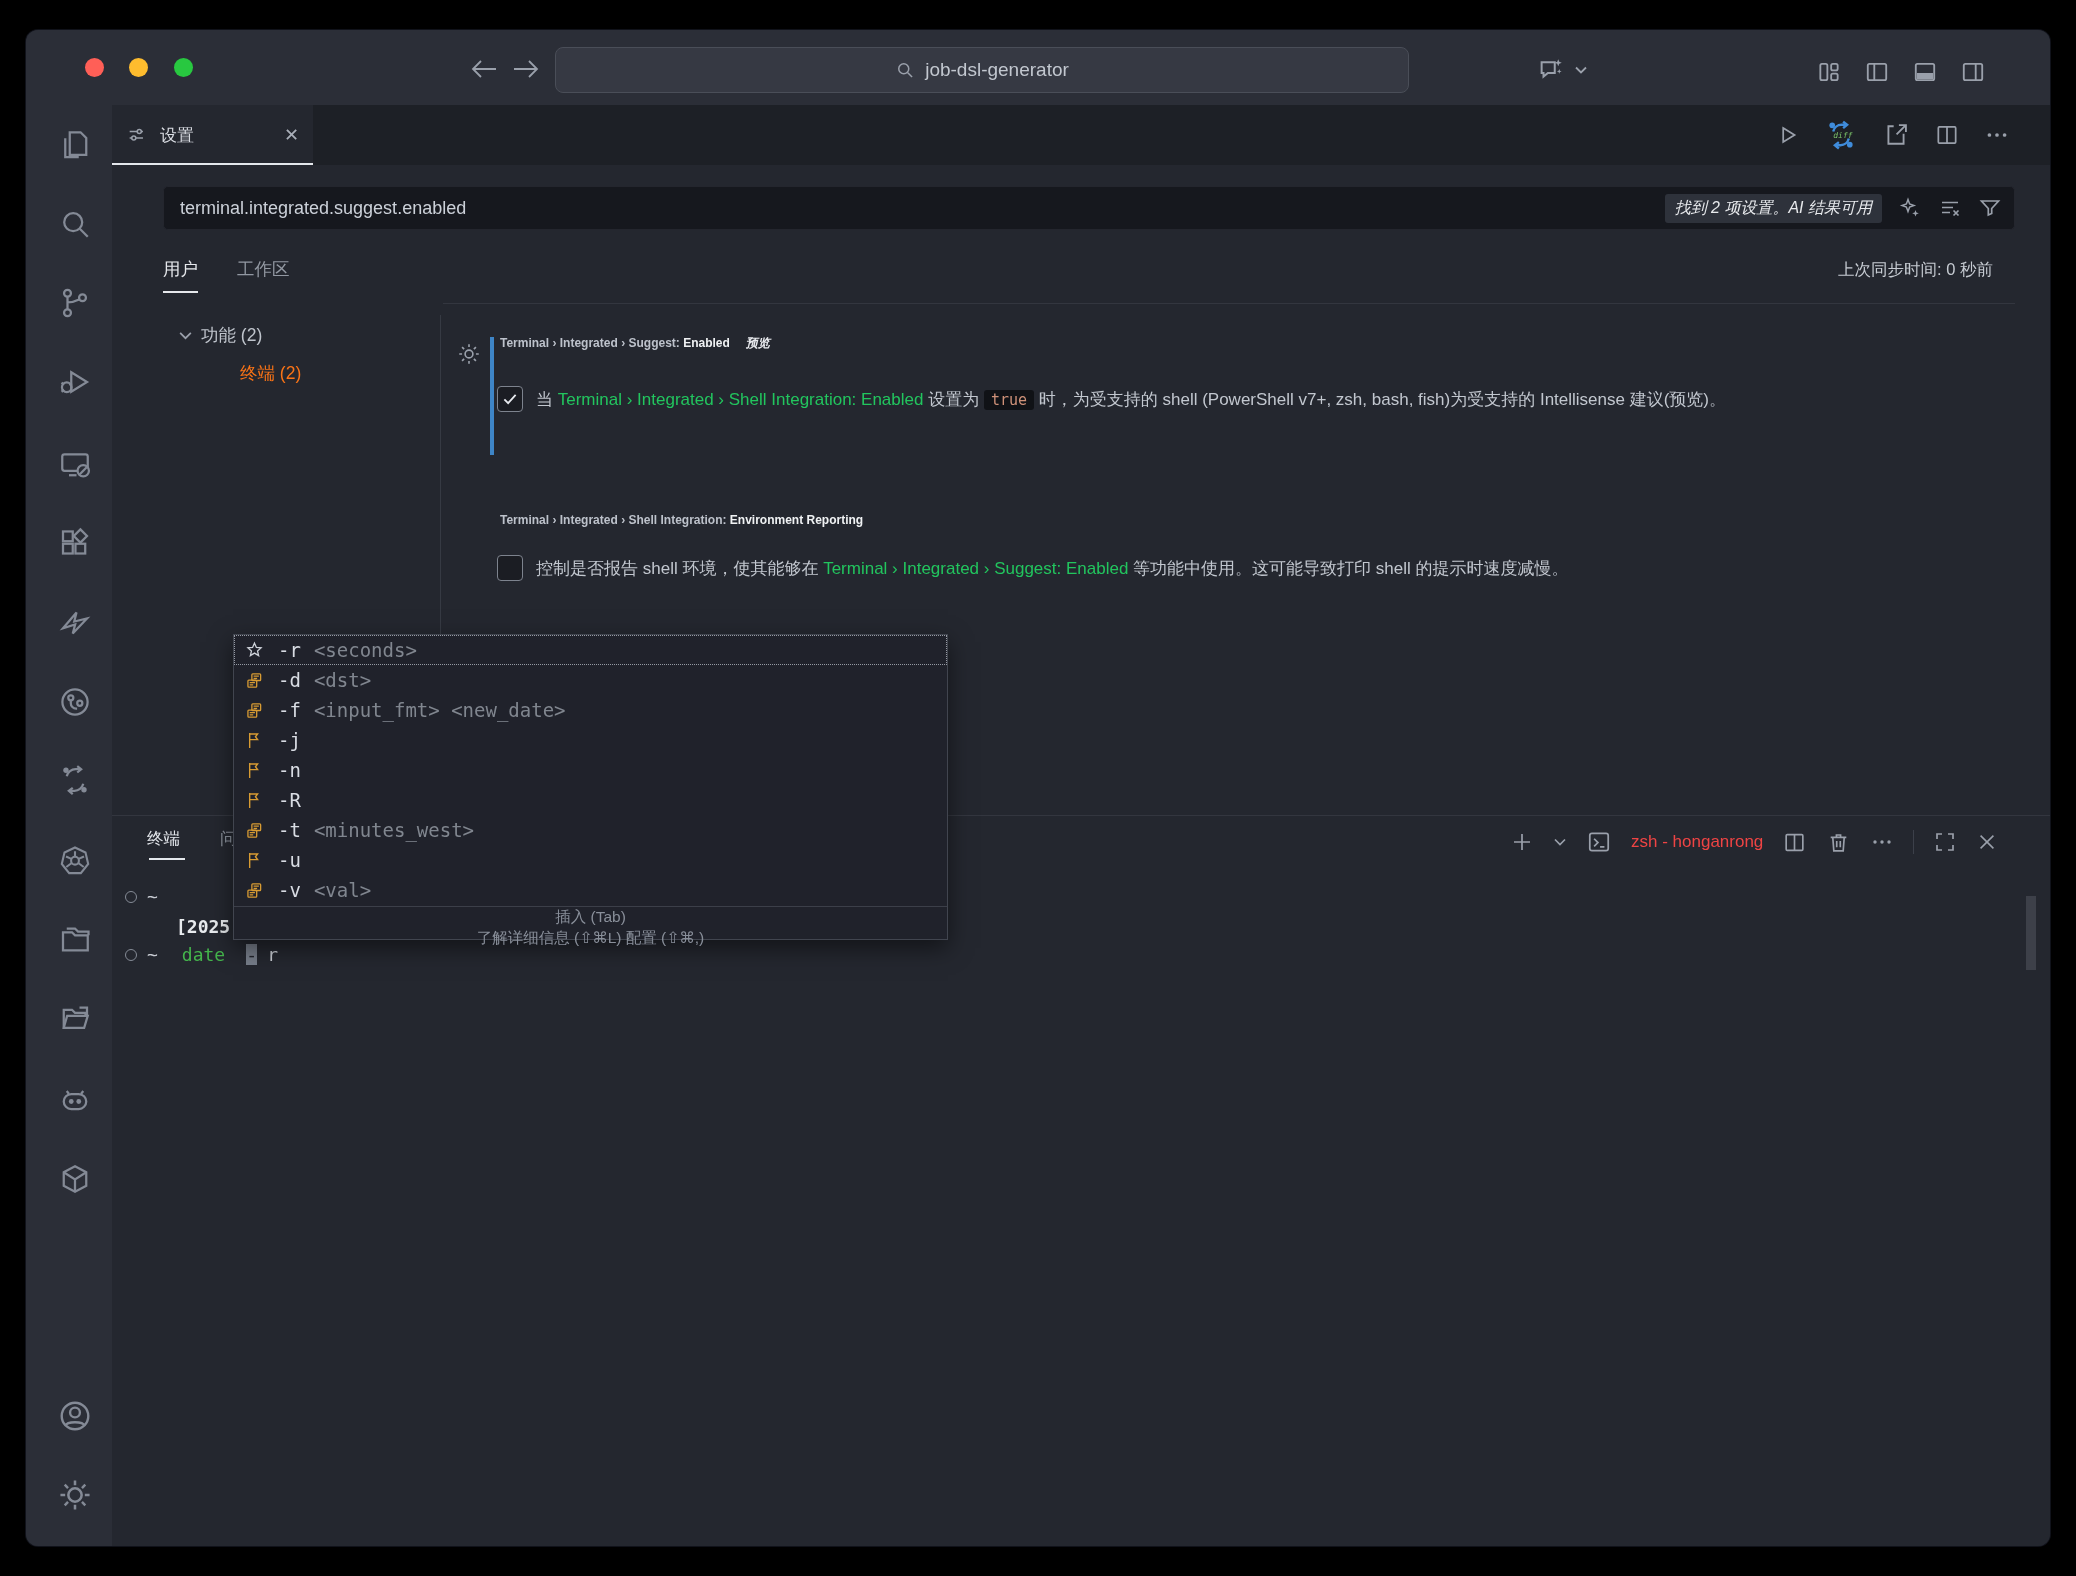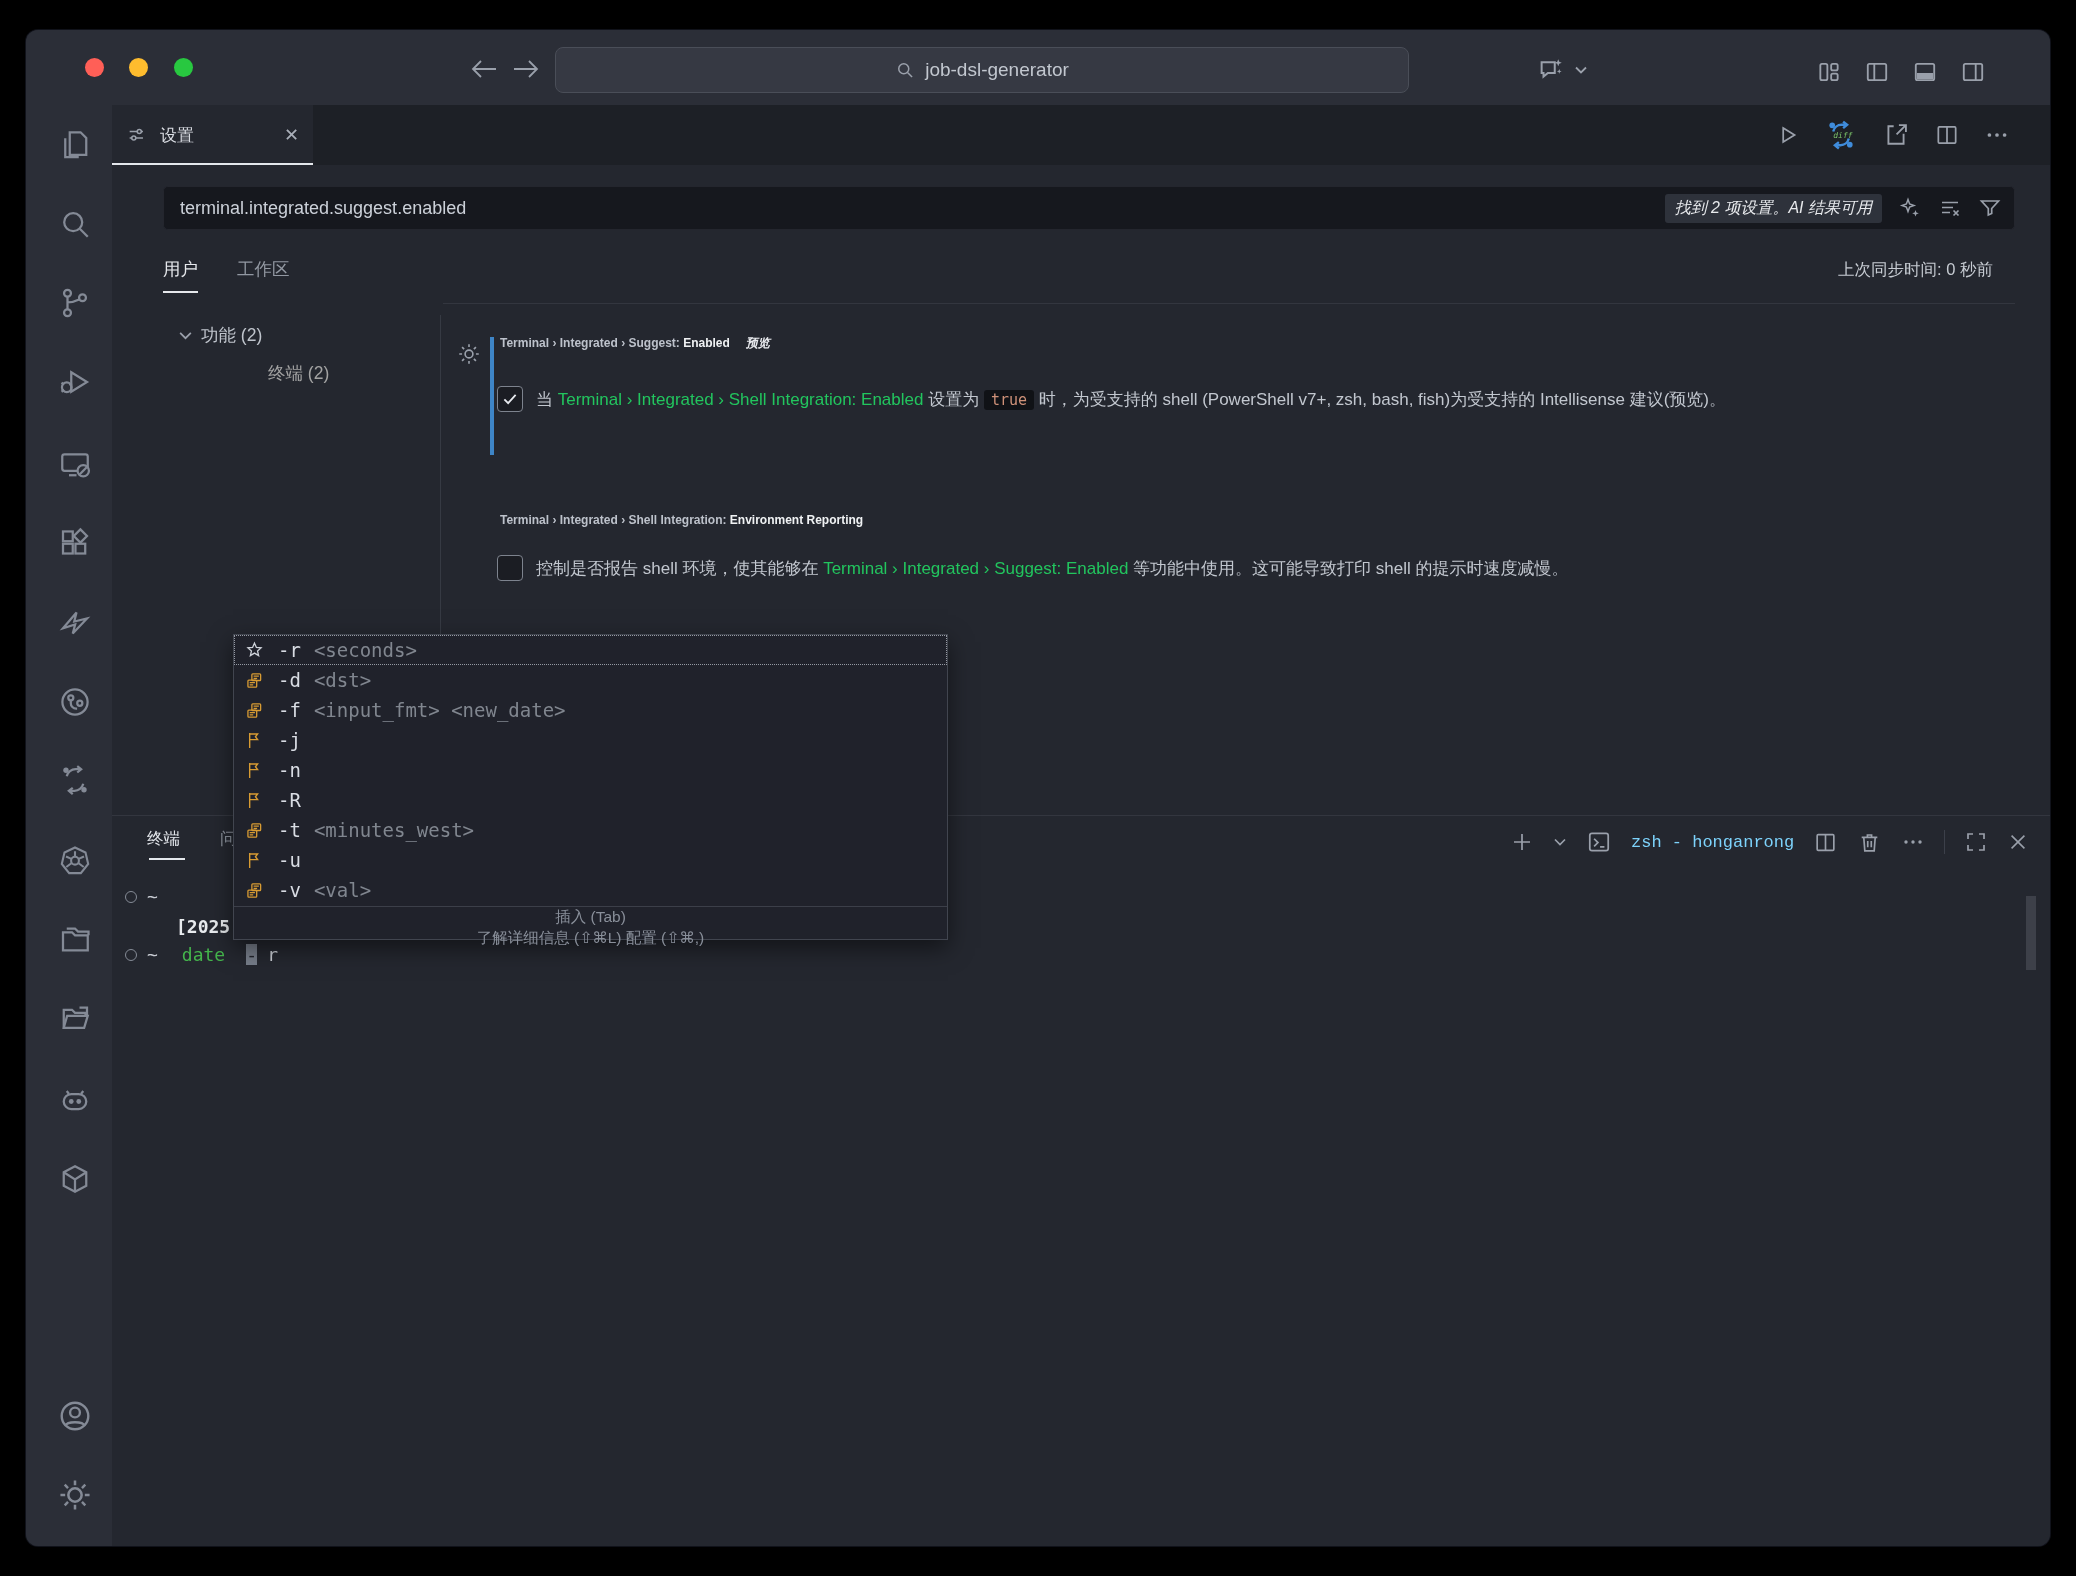--- a/index.html
+++ b/index.html
@@ -69,21 +69,21 @@
   .p-sel { outline:1px dotted #959aa3; outline-offset:-1px; }
   .p-status { position:absolute; left:0; bottom:0; width:100%; height:33px; border-top:1px solid #3c3f49;
               display:flex; align-items:center; justify-content:space-between; padding:0 14px;
               font-size:15.5px; color:#898f9a;flex-direction:column; }
   
   .panel { position:absolute; left:86px; top:785px; width:1938px; height:731px; background:#24272f; border-top:1px solid #33363f; }
   .pt-tab { position:absolute; left:35px; top:12px; font-size:16.5px; color:#e4e7ec; }
   .pt-tab::after { content:""; position:absolute; left:2px; bottom:-10px; width:36px; height:2px; background:#e4e7ec; }
   .pt-tab-hidden { position:absolute; left:108px; top:12px; font-size:16.5px; color:#8c929c; }
   .pt-actions { position:absolute; left:1398px; top:6px; height:40px; display:flex; align-items:center; gap:19px; }
-  .shell-label { color:#7dd3fc; font-size:17px; white-space:nowrap;font-family:Liberation Mono, monospace; }
+  .shell-label { color:#ef4444; font-size:17px; white-space:nowrap; }
   .t-line { position:absolute; font-family:"DejaVu Sans Mono",monospace; font-size:18px; color:#c8ccd3;
             display:flex; align-items:center; }
   .t-circle { width:12px; height:12px; border:1.6px solid #858b96; border-radius:50%; display:inline-block; }
   .t-cmd { color:#44b54c; }
   .t-cursor { display:inline-block; width:11px; background:#767d89; color:#22252d; text-align:center; }
   .t-bold { font-weight:bold; color:#e8ebee; }
   .t-scrollbar { position:absolute; right:14px; top:80px; width:10px; height:74px; background:rgba(124,131,143,.28); }
   .vdiv { width:1px; height:24px; background:#3c404a; }
 </style>
 </head>
@@ -356,21 +356,21 @@
     <div class="hdr-divider"></div>
 
     <div class="toc-row" style="left:66px;top:158px">
       <span class="icon">
         <svg width="15" height="11" viewBox="0 0 14 10" fill="none" stroke="currentColor" stroke-width="1.6">
             <path d="M2 2.5l5 5 5-5"></path>
           </svg>
       </span>
       <span>功能 (2)</span>
     </div>
-    <div class="toc-row" style="left:156px;top:196px;color:#a3a3a3">
+    <div class="toc-row" style="left:128px;top:196px;color:#f97316">
       <span>终端 (2)</span>
     </div>
 
     <div class="sash"></div>
 
     <div class="abs icon" style="left:344px;top:176px">
       <svg width="26" height="26" viewBox="0 0 24 24" fill="none" stroke="currentColor" stroke-width="1.5">
           <circle cx="12" cy="12" r="3.6"></circle>
           <path d="M12 3v2.6M12 18.4V21M3 12h2.6M18.4 12H21M5.6 5.6l1.9 1.9M16.5 16.5l1.9 1.9M18.4 5.6l-1.9 1.9M7.5 16.5l-1.9 1.9"></path>
         </svg>

